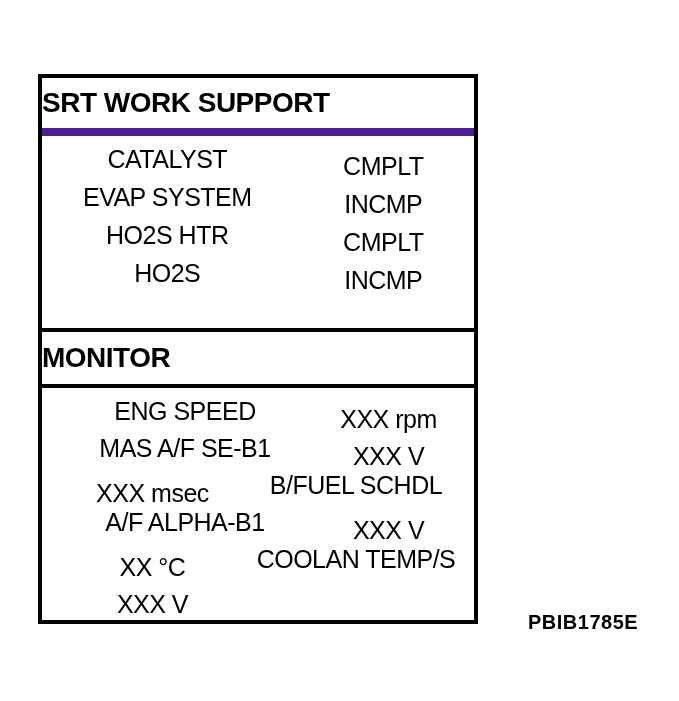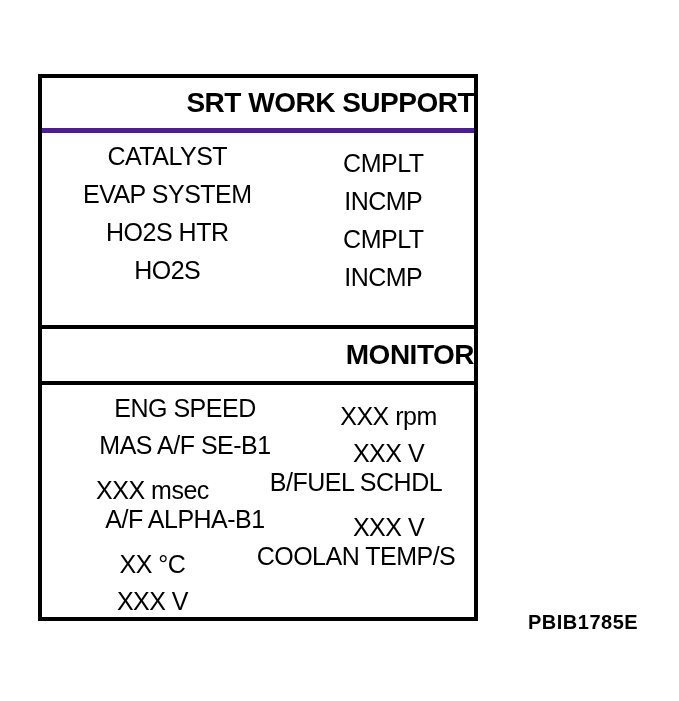--- a/index.html
+++ b/index.html
@@ -19,24 +19,24 @@
     position: absolute;
     left: 38px;
     top: 74px;
     width: 432px;
     border: 4px solid #000000;
     background: #ffffff;
     box-sizing: content-box;
   }
   .title-bar {
     height: 50px;
-    border-bottom: 5px solid #4c1d95;
+    border-bottom: 8px solid #4c1d95;
     display: flex;
     align-items: center;
-    justify-content: flex-end;
+    justify-content: flex-start;
   }
   .bar-text {
     font-weight: bold;
     font-size: 28px;
     letter-spacing: -0.5px;
     white-space: nowrap;
   }
   .srt-rows {
     height: 192px;
     padding-top: 4px;
@@ -55,21 +55,21 @@
     white-space: nowrap;
   }
   .cell.label { width: 58%; }
   .cell.value { width: 42%; margin-top: 15px; }
   .monitor-bar {
     height: 52px;
     border-top: 4px solid #000000;
     border-bottom: 4px solid #000000;
     display: flex;
     align-items: center;
-    justify-content: flex-end;
+    justify-content: flex-start;
   }
   .monitor-rows {
     height: 232px;
     padding-top: 5px;
     box-sizing: border-box;
   }
   .monitor-rows .row { height: 37px; padding-left: 25px; }
   .caption {
     position: absolute;
     left: 528px;

